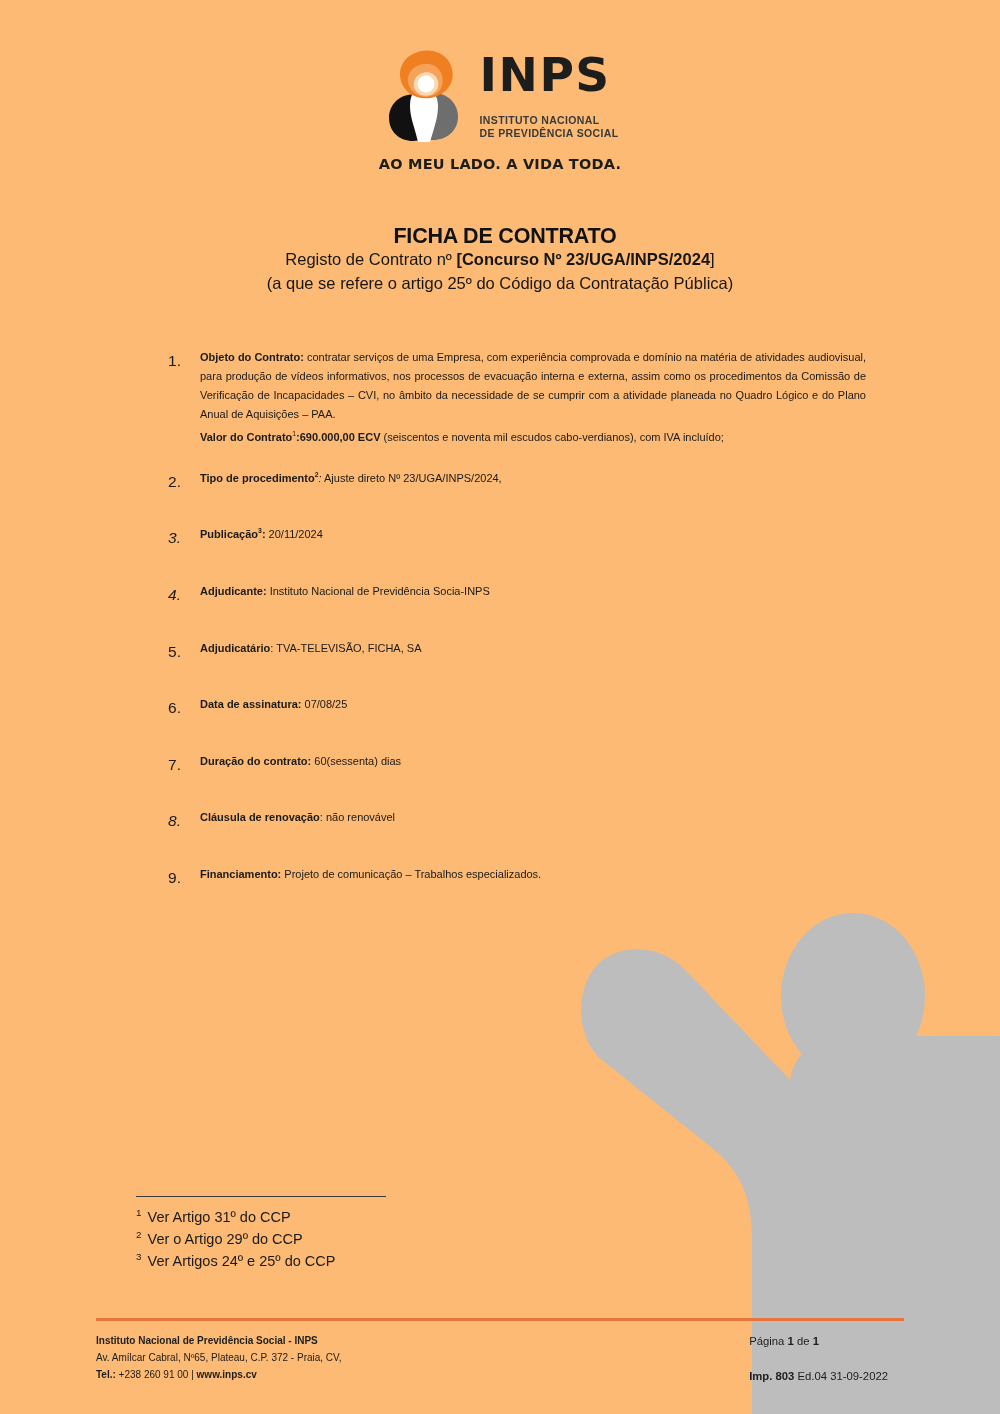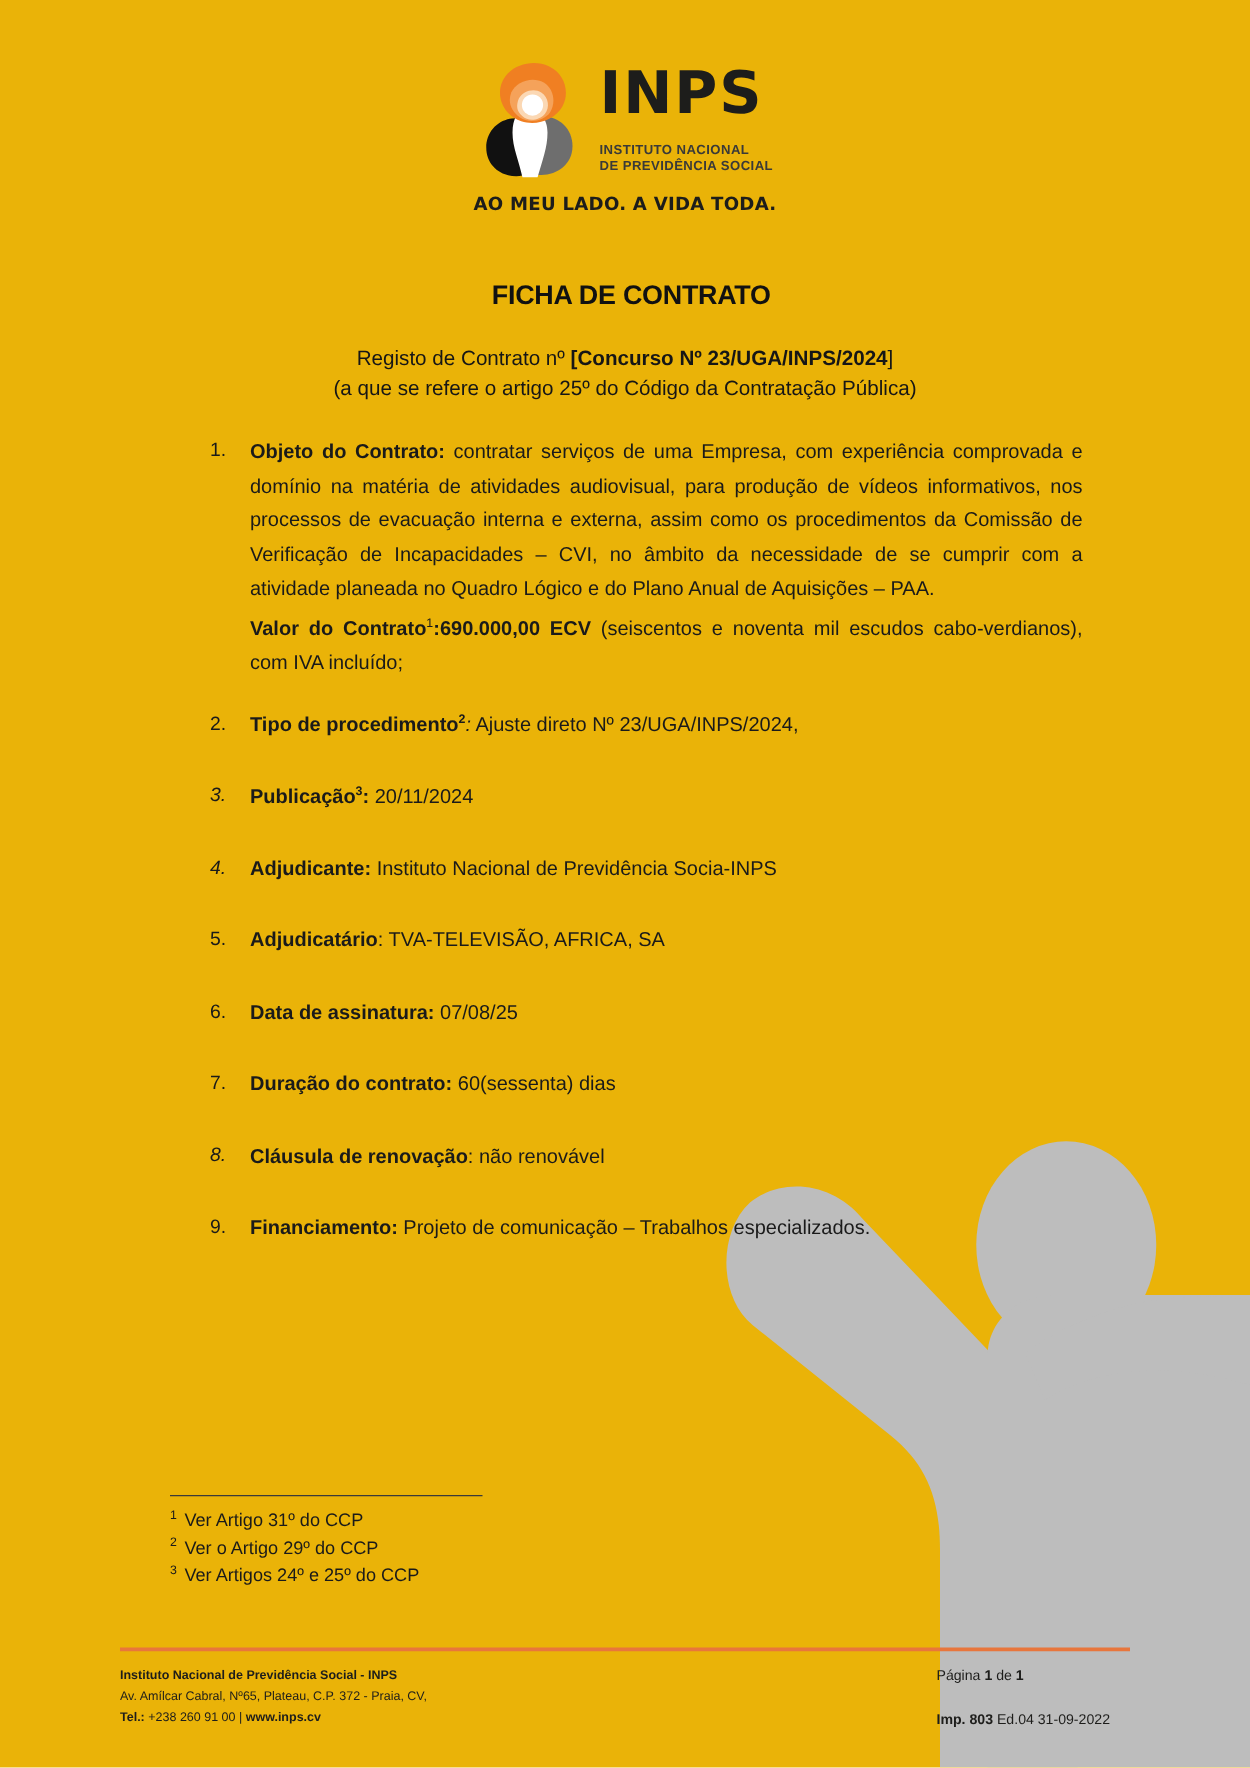--- a/index.html
+++ b/index.html
@@ -4,21 +4,21 @@
 <style>
   html, body {
     margin: 0;
     padding: 0;
     background: #ffffff;
   }
   .page {
     position: relative;
     width: 1000px;
     height: 1414px;
-    background: #eab308;
+    background: #fdba74;
     overflow: hidden;
     font-family: "Liberation Sans", sans-serif;
     color: #1a1a1a;
   }
 
   
   .watermark {
     position: absolute;
     left: 0; top: 0;
     width: 1000px; height: 1414px;
@@ -83,21 +83,21 @@
     font-size: 21.5px;
     font-weight: 700;
     letter-spacing: -0.2px;
     color: #111;
     z-index: 2;
     margin-left: 10px;
   }
   .doc-sub {
     position: absolute;
     left: 0; right: 0;
-    top: 276px;
+    top: 248px;
     text-align: center;
     font-size: 16.5px;
     line-height: 1.45;
     color: #161616;
     z-index: 2;
   }
   .doc-sub b { font-weight: 700; }
 
   
   .body-list {
@@ -118,21 +118,21 @@
     text-align: right;
     padding-right: 19px;
     box-sizing: border-box;
     font-size: 15.5px;
     line-height: 1.72;
     color: #1a1a1a;
   }
   .item .num.italic { font-style: italic; }
   .item .txt {
     flex: 1 1 auto;
-    font-size: 16px;
+    font-size: 11px;
     line-height: 1.72;
     text-align: justify;
     text-justify: inter-word;
     color: #1a1a1a;
     hyphens: manual;
   }
   .item .txt b { font-weight: 700; }
   .item .txt i { font-style: italic; }
   sup {
     font-size: 0.62em;
@@ -299,21 +299,21 @@
       <div class="txt"><b>Publicação</b><b><sup>3</sup></b><b>:</b><span> 20/11/2024</span></div>
     </div>
 
     <div class="item item-4">
       <div class="num italic">4.</div>
       <div class="txt"><b>Adjudicante:</b><span> Instituto Nacional de Previdência Socia-INPS</span></div>
     </div>
 
     <div class="item item-5">
       <div class="num">5.</div>
-      <div class="txt"><b>Adjudicatário</b><span>:</span><span> TVA-TELEVISÃO, AFRICA, SA</span></div>
+      <div class="txt"><b>Adjudicatário</b><span>:</span><span> TVA-TELEVISÃO, FICHA, SA</span></div>
     </div>
 
     <div class="item item-6">
       <div class="num">6.</div>
       <div class="txt"><b>Data de assinatura:</b><span> 07/08/25</span></div>
     </div>
 
     <div class="item item-7">
       <div class="num">7.</div>
       <div class="txt"><b>Duração do contrato:</b><span> 60(sessenta) dias</span></div>

